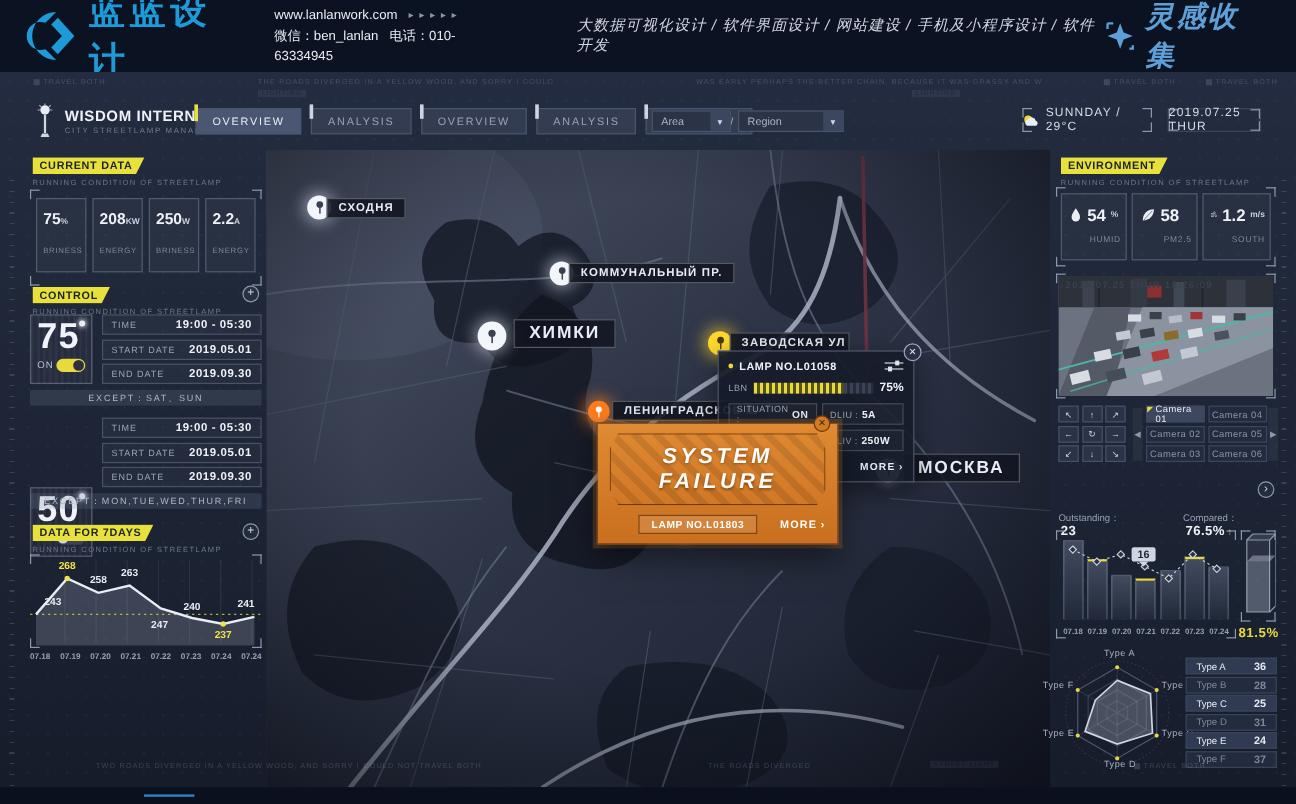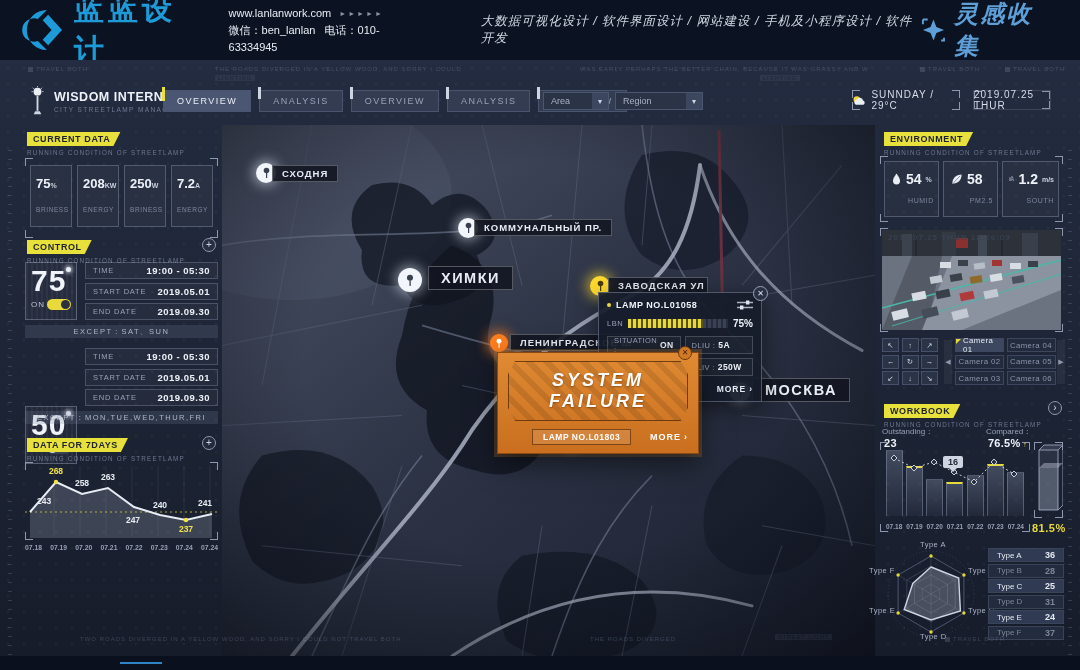--- a/index.html
+++ b/index.html
@@ -459,21 +459,21 @@
       </div>
       <div class="statcard">
         <div><span class="v">208</span><span class="u">KW</span></div>
         <div class="l">ENERGY</div>
       </div>
       <div class="statcard">
         <div><span class="v">250</span><span class="u">W</span></div>
         <div class="l">BRINESS</div>
       </div>
       <div class="statcard">
-        <div><span class="v">7.2</span><span class="u">A</span></div>
+        <div><span class="v">2.2</span><span class="u">A</span></div>
         <div class="l">ENERGY</div>
       </div>
     </div>
 
     <div class="abs" style="left:27px;top:176px;">
       <span class="badge">CONTROL</span>
       <div class="psub">RUNNING CONDITION OF STREETLAMP</div>
     </div>
     <div class="abs circle-btn" style="left:202px;top:178px;">+</div>
 
@@ -656,24 +656,20 @@
     <div class="abs" style="left:955px;top:278px;display:grid;grid-template-columns:49px 49px;grid-auto-flow:column;grid-template-rows:repeat(3,14px);gap:2.5px;">
       <div class="cambtn sel">Camera 01</div>
       <div class="cambtn">Camera 02</div>
       <div class="cambtn">Camera 03</div>
       <div class="cambtn">Camera 04</div>
       <div class="cambtn">Camera 05</div>
       <div class="cambtn">Camera 06</div>
     </div>
     <div class="abs camchev" style="left:1057px;top:280px;">▶</div>
 
-    <div class="abs" style="left:884px;top:340px;">
-      <span class="badge">WORKBOOK</span>
-      <div class="psub">RUNNING CONDITION OF STREETLAMP</div>
-    </div>
     <div class="abs circle-btn" style="left:1048px;top:341px;">›</div>
     <div class="abs wbhead" style="left:882px;top:366px;width:181px;gap:45px;">
       <span><span>Outstanding：</span><b>23</b></span>
       <span><span>Compared：</span><b>76.5%</b>
         <span class="up">↑</span></span>
     </div>
     <div class="abs brk" style="left:880px;top:382px;width:150px;height:90px;">
       <div class="bars">
         <div class="bar" style="height:66px;"></div>
         <div class="bar capy" style="height:50px;"></div>

